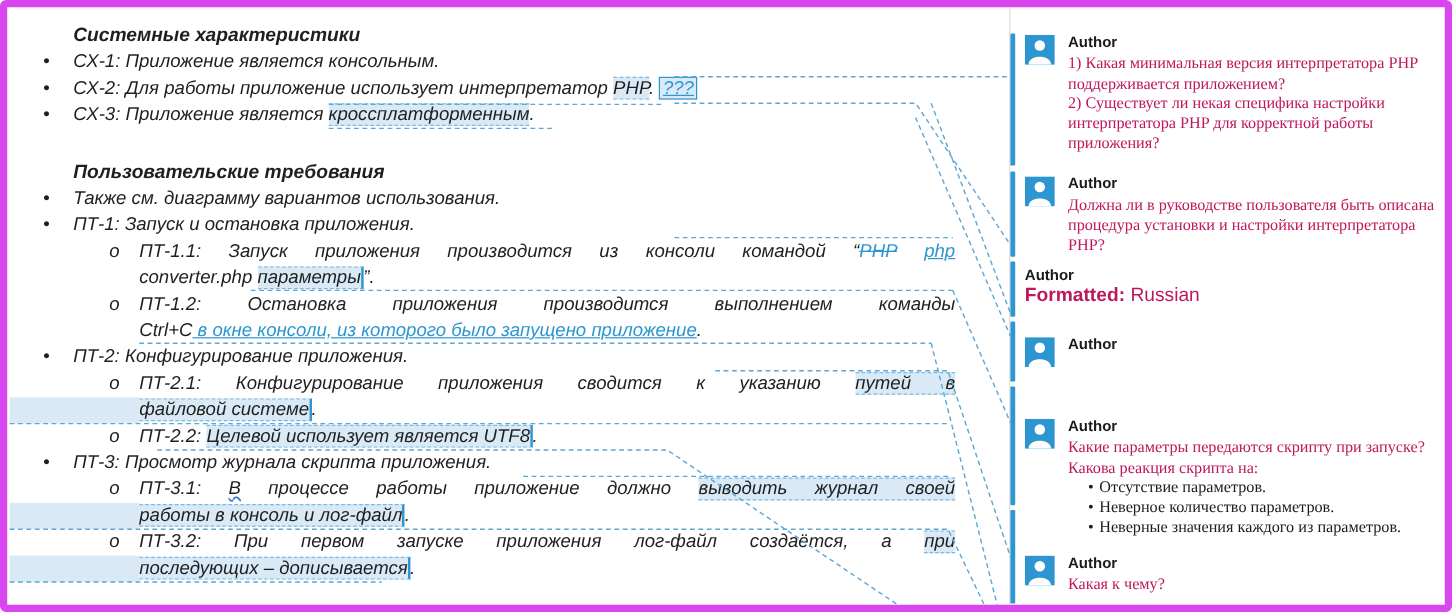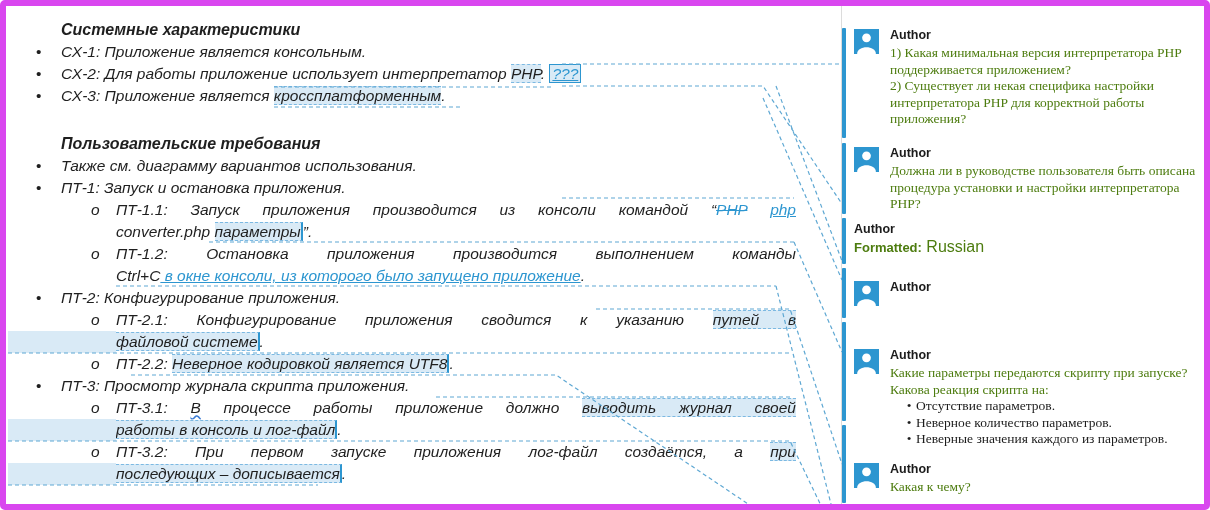--- a/index.html
+++ b/index.html
@@ -33,25 +33,25 @@
   
   #wires{position:absolute;left:0;top:0;z-index:3;pointer-events:none;}
   
   #sep{position:absolute;left:835px;top:0;bottom:0;width:1px;background:#dcdcdc;z-index:1;}
   .barseg{position:absolute;left:836px;width:4px;background:var(--accent);z-index:4;border-radius:1px;}
   .comment{position:absolute;left:848px;width:356px;z-index:5;}
   .comment .avatar{position:absolute;left:0;top:1px;width:25px;height:25px;}
   .comment .cbody{margin-left:36px;}
   .comment.noav .cbody{margin-left:0;}
   .cauthor{font-weight:bold;font-size:12.5px;color:#1b1b1b;line-height:15px;margin-bottom:2px;}
-  .ctext{font-family:"Liberation Serif",serif;font-size:13.5px;line-height:16.5px;color:#4d7c0f;}
+  .ctext{font-family:"Liberation Serif",serif;font-size:13.5px;line-height:16.5px;color:#be185d;}
   .ctext .para{margin:0;}
   .cb-row{display:flex;font-family:"Liberation Serif",serif;font-size:13.5px;line-height:16.5px;color:#1c1c1c;}
   .cb-row .dot{width:14px;text-align:center;margin-left:12px;}
-  .fmt-label{font-weight:bold;font-size:13px;}
+  .fmt-label{font-weight:bold;font-size:16px;}
   .fmt-value{font-size:16px;}
 </style>
 </head>
 <body>
 
 <div id="app">
   <div id="doc">
       <div class="h">Системные характеристики</div>
       <div class="li lvl1">
         <span class="marker">•</span>
@@ -107,21 +107,21 @@
       <div class="li lvl2">
         <span class="marker">o</span>
         <div class="txt">
           <div class="line jl"><span class="run ">ПТ-2.1: Конфигурирование приложения сводится к указанию </span><span class="run hl">путей в</span></div>
           <div class="line band"><span class="run hl hlend">файловой системе</span><span class="run ">.</span></div>
         </div>
       </div>
       <div class="li lvl2">
         <span class="marker">o</span>
         <div class="txt">
-          <div class="line"><span class="run ">ПТ-2.2: </span><span class="run hl hlend">Неверное кодировкой является UTF8</span><span class="run ">.</span></div>
+          <div class="line"><span class="run ">ПТ-2.2: </span><span class="run hl hlend">Целевой использует является UTF8</span><span class="run ">.</span></div>
         </div>
       </div>
       <div class="li lvl1">
         <span class="marker">•</span>
         <div class="txt">
           <div class="line"><span class="run ">ПТ-3: Просмотр журнала скрипта приложения.</span></div>
         </div>
       </div>
       <div class="li lvl2">
         <span class="marker">o</span>

